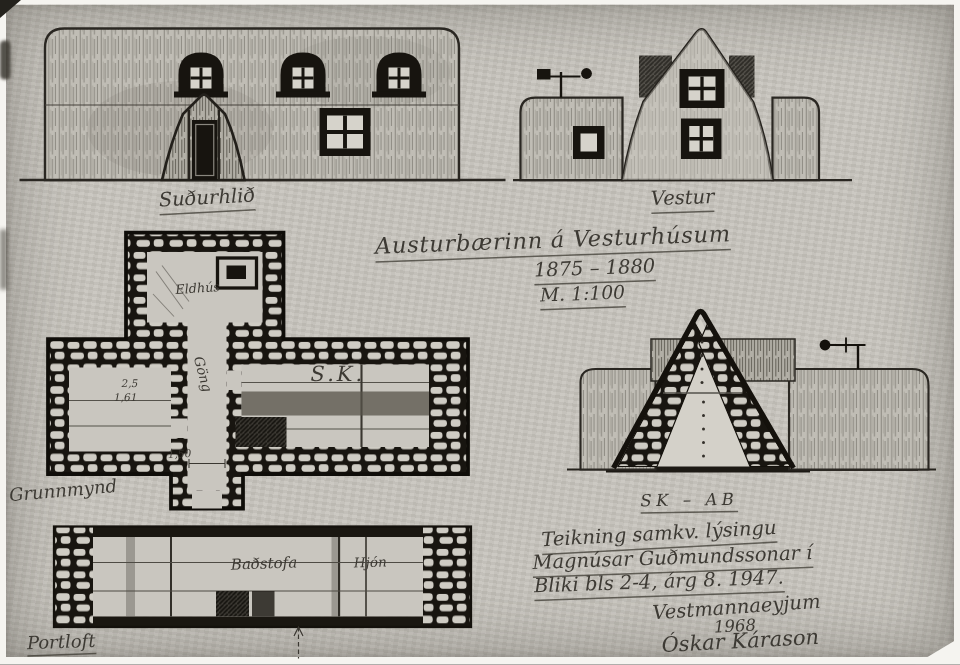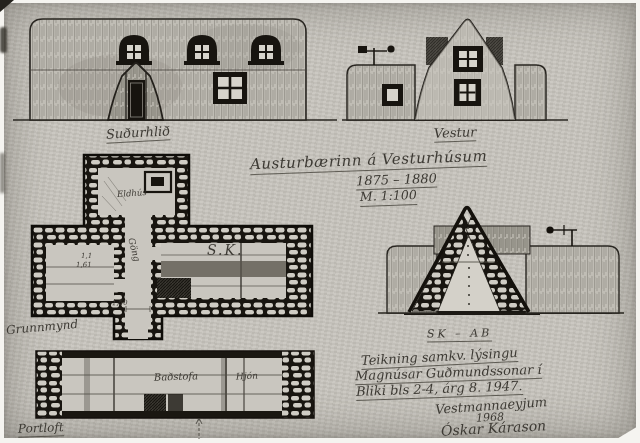--- a/index.html
+++ b/index.html
@@ -145,21 +145,21 @@
     <line x1="139" y1="104" x2="264" y2="104" stroke="#55524b" stroke-width="0.7"></line>
     <line x1="139" y1="135" x2="264" y2="135" stroke="#55524b" stroke-width="0.7"></line>
     <line x1="219" y1="92" x2="219" y2="147" stroke="#3a3731" stroke-width="1.4"></line>
     <rect x="139" y="110" width="125" height="16" fill="#57534a" opacity="0.75"></rect>
     <rect x="135" y="127" width="34" height="20" fill="url(#hatchdark)"></rect>
     <path d="M104 158 H128 M104 155 V161 M128 155 V161" stroke="#3a3731" stroke-width="0.7" fill="none"></path>
   </svg>
   <div class="hw" style="left:113px;top:186px;font-size:8.5px;transform:rotate(-4deg)">Eldhús</div>
   <div class="hw" style="left:131px;top:234px;font-size:9px;transform:rotate(75deg);transform-origin:left top">Göng</div>
   <div class="hw" style="left:203px;top:240px;font-size:14px;letter-spacing:2px">S.K.</div>
-  <div class="hw" style="left:77px;top:250px;font-size:7px">1,1</div>
+  <div class="hw" style="left:77px;top:250px;font-size:7px">2,5</div>
   <div class="hw" style="left:72px;top:259px;font-size:7px">1,61</div>
   <div class="hw" style="left:108px;top:297px;font-size:7px;transform:rotate(-2deg)">1,50</div>
   <div class="hw" style="left:2px;top:318px;font-size:12px;transform:rotate(-5deg)">Grunnmynd</div>
 
   <svg class="draw" style="left:372px;top:193px" width="252" height="132" viewBox="0 0 252 132">
     <line x1="2" y1="117" x2="248" y2="117" stroke="#26231d" stroke-width="1.4"></line>
     <rect x="28" y="113" width="136" height="6" fill="#1c1914"></rect>
     <rect x="164" y="114" width="72" height="4" fill="#1c1914" opacity="0.8"></rect>
     <path d="M11 117 V59 Q11 50 21 50 H61 V117 Z" fill="url(#turf)" stroke="#2a2722" stroke-width="1.4"></path>
     <path d="M150 117 V50 H232 Q243 50 243 61 V117 Z" fill="url(#turf)" stroke="#2a2722" stroke-width="1.4"></path>

